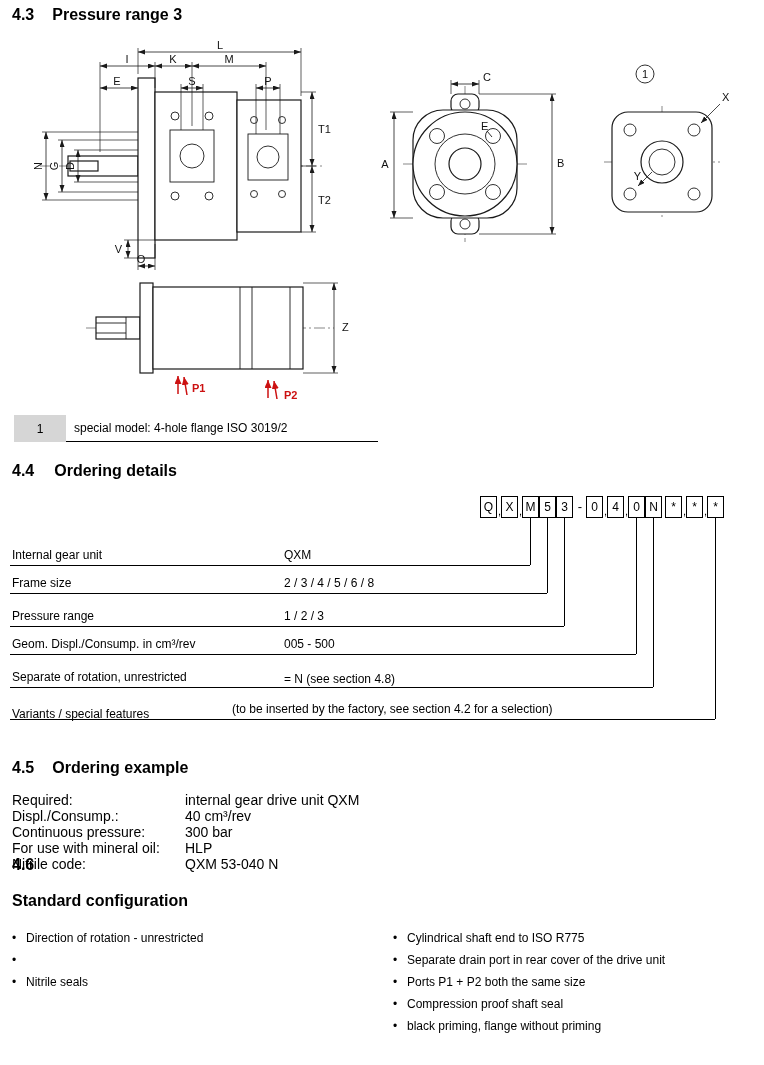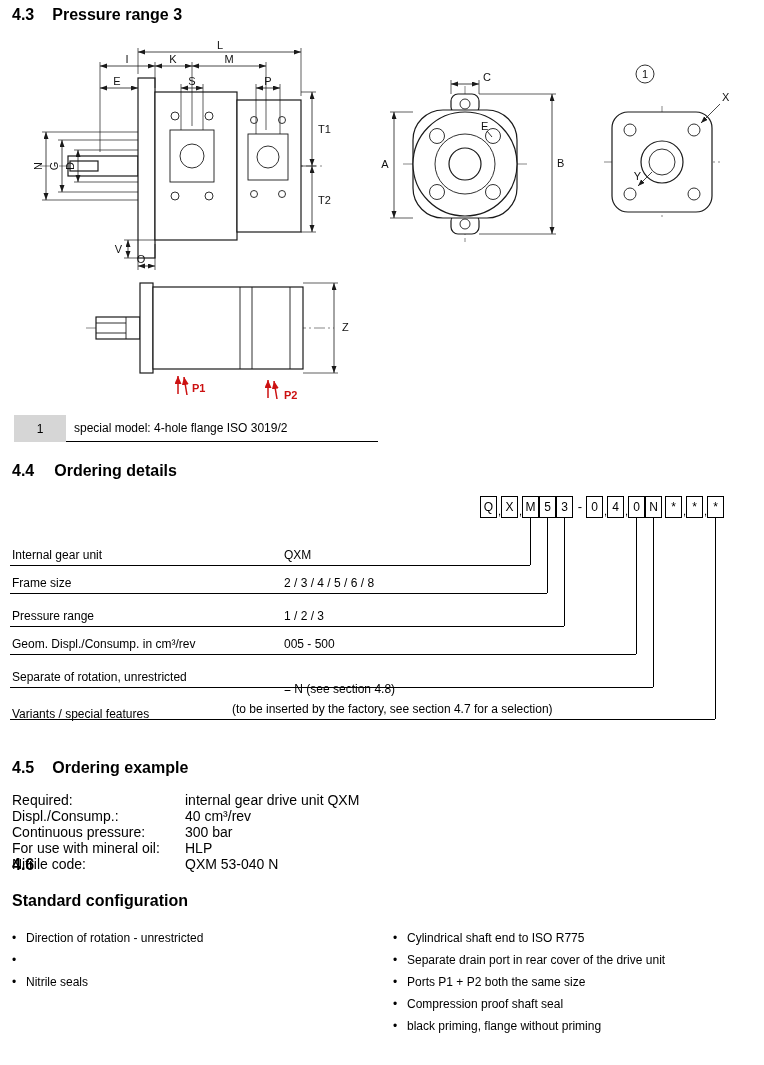--- a/index.html
+++ b/index.html
@@ -278,26 +278,26 @@
     <div class="rvalue" style="top:113px;left:284px">1 / 2 / 3</div>
     <div class="hline" style="top:130px;width:554px"></div>
     <div class="vline" style="left:564px;height:108px"></div>
 
     <div class="rlabel" style="top:141px">Geom. Displ./Consump. in cm³/rev</div>
     <div class="rvalue" style="top:141px;left:284px">005 - 500</div>
     <div class="hline" style="top:158px;width:626px"></div>
     <div class="vline" style="left:636px;height:136px"></div>
 
     <div class="rlabel" style="top:174px">Separate of rotation, unrestricted</div>
-    <div class="rvalue" style="top:186px;left:284px">= N (see section 4.8)</div>
+    <div class="rvalue" style="top:176px;left:284px">= N (see section 4.8)</div>
     <div class="hline" style="top:191px;width:643px"></div>
     <div class="vline" style="left:653px;height:169px"></div>
 
     <div class="rlabel" style="top:211px">Variants / special features</div>
-    <div class="rvalue" style="top:206px;left:232px">(to be inserted by the factory, see section 4.7 for a selection)</div>
+    <div class="rvalue" style="top:206px;left:232px">(to be inserted by the factory, see section 4.2 for a selection)</div>
     <div class="hline" style="top:223px;width:705px"></div>
     <div class="vline" style="left:715px;height:201px"></div>
   </div>
 
   <div class="h" style="top:759px;left:12px;">
     <span>4.5</span>
     <span>Ordering example</span>
   </div>
 
   <div class="ex">

